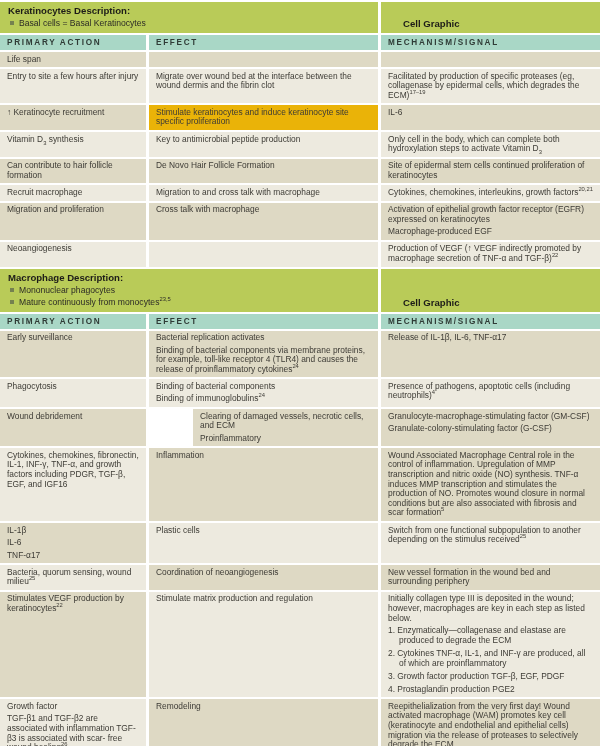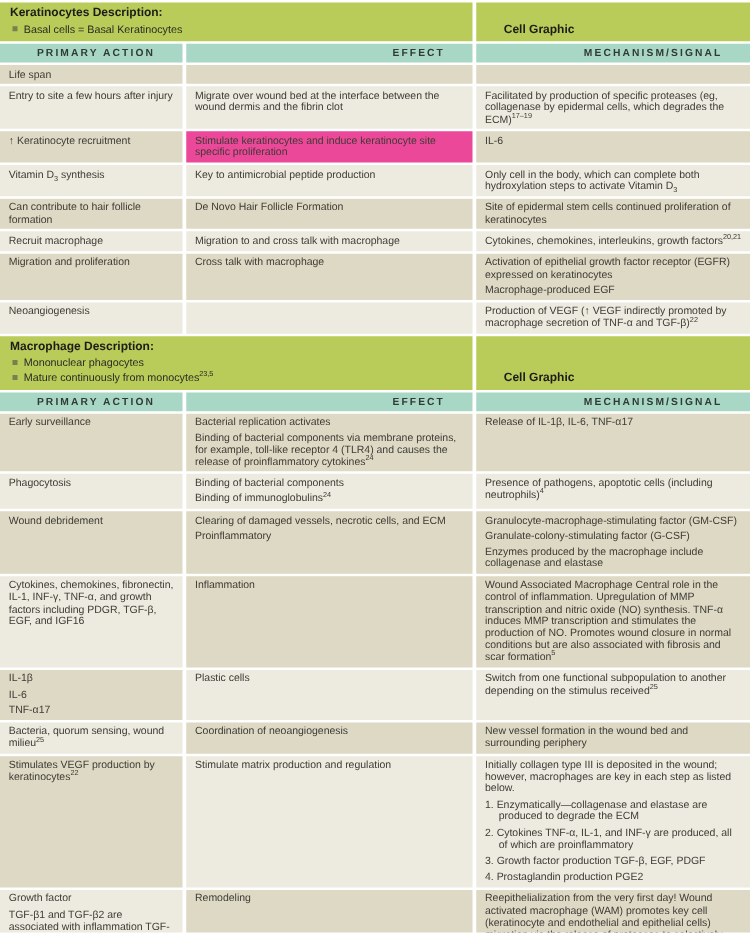--- a/index.html
+++ b/index.html
@@ -60,21 +60,20 @@
   }
   
   .col-h {
     font-size: 8.2px;
     font-weight: bold;
     letter-spacing: 1.7px;
     color: #2f3b36;
     padding: 3px 22px 3px 7px;
     line-height: 9px;
     white-space: nowrap;
-    text-align: right;
   }
   
   .cell {
     padding: 2.5px 6px 3px 7px;
     font-size: 8.4px;
     line-height: 9.6px;
   }
   .para { margin: 0 0 3px 0; }
   .para:last-child { margin-bottom: 0; }
   .hang {
@@ -112,21 +111,21 @@
     </div>
     <div class="cell" style="background: rgb(237, 234, 223);">
       <p class="para">Migrate over wound bed at the interface between the wound dermis and the fibrin clot</p>
     </div>
     <div class="cell" style="background: rgb(237, 234, 223);">
       <p class="para">Facilitated by production of specific proteases (eg, collagenase by epidermal cells, which degrades the ECM)<sup>17–19</sup></p>
     </div>
     <div class="cell" style="background: rgb(222, 217, 196);">
       <p class="para">↑ Keratinocyte recruitment</p>
     </div>
-    <div class="cell" style="background: #ec4899;">
+    <div class="cell" style="background: #eab308;">
       <p class="para">Stimulate keratinocytes and induce keratinocyte site specific proliferation</p>
     </div>
     <div class="cell" style="background: rgb(222, 217, 196);">
       <p class="para">IL-6</p>
     </div>
     <div class="cell" style="background: rgb(237, 234, 223);">
       <p class="para">Vitamin D<sub>3</sub> synthesis</p>
     </div>
     <div class="cell" style="background: rgb(237, 234, 223);">
       <p class="para">Key to antimicrobial peptide production</p>
@@ -202,28 +201,27 @@
     <div class="cell" style="background: rgb(237, 234, 223);">
       <p class="para">Binding of bacterial components</p>
       <p class="para">Binding of immunoglobulins<sup>24</sup></p>
     </div>
     <div class="cell" style="background: rgb(237, 234, 223);">
       <p class="para">Presence of pathogens, apoptotic cells (including neutrophils)<sup>4</sup></p>
     </div>
     <div class="cell" style="background: rgb(222, 217, 196);">
       <p class="para">Wound debridement</p>
     </div>
-    <div class="cell" style="background: rgb(222, 217, 196);">
+    <div class="cell" style="background: rgb(222, 217, 196); margin-left: 44px;">
       <p class="para">Clearing of damaged vessels, necrotic cells, and ECM</p>
       <p class="para">Proinflammatory</p>
     </div>
     <div class="cell" style="background: rgb(222, 217, 196);">
       <p class="para">Granulocyte-macrophage-stimulating factor (GM-CSF)</p>
       <p class="para">Granulate-colony-stimulating factor (G-CSF)</p>
-      <p class="para">Enzymes produced by the macrophage include collagenase and elastase</p>
     </div>
     <div class="cell" style="background: rgb(237, 234, 223);">
       <p class="para">Cytokines, chemokines, fibronectin, IL-1, INF-γ, TNF-α, and growth factors including PDGR, TGF-β, EGF, and IGF16</p>
     </div>
     <div class="cell" style="background: rgb(222, 217, 196);">
       <p class="para">Inflammation</p>
     </div>
     <div class="cell" style="background: rgb(222, 217, 196);">
       <p class="para">Wound Associated Macrophage Central role in the control of inflammation. Upregulation of MMP transcription and nitric oxide (NO) synthesis. TNF-α induces MMP transcription and stimulates the production of NO. Promotes wound closure in normal conditions but are also associated with fibrosis and scar formation<sup>5</sup></p>
     </div>

